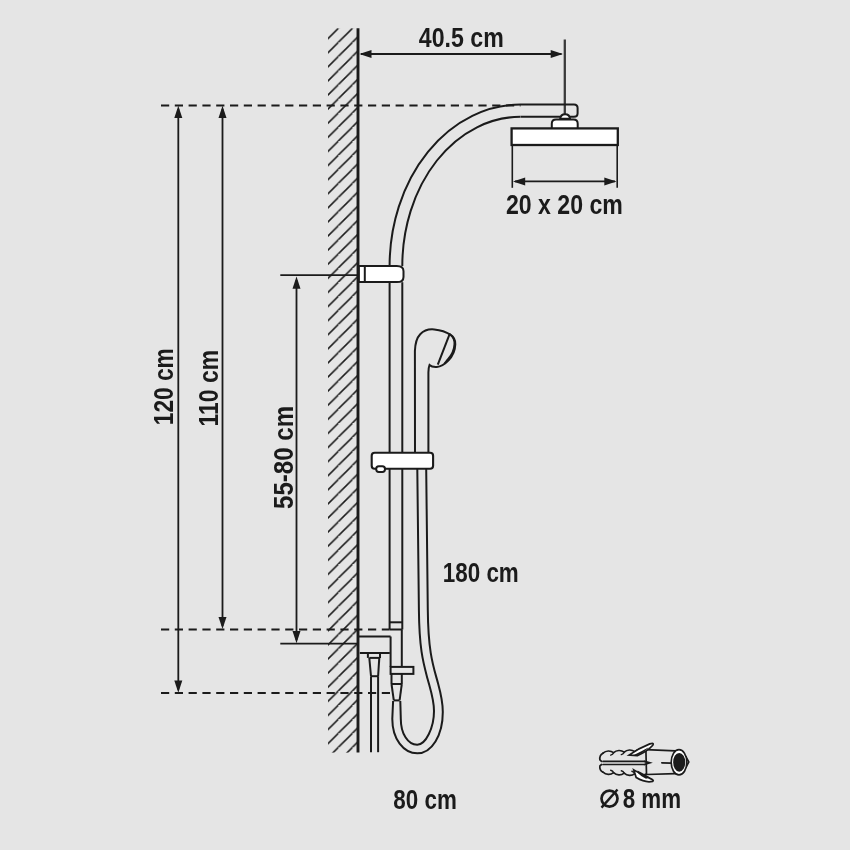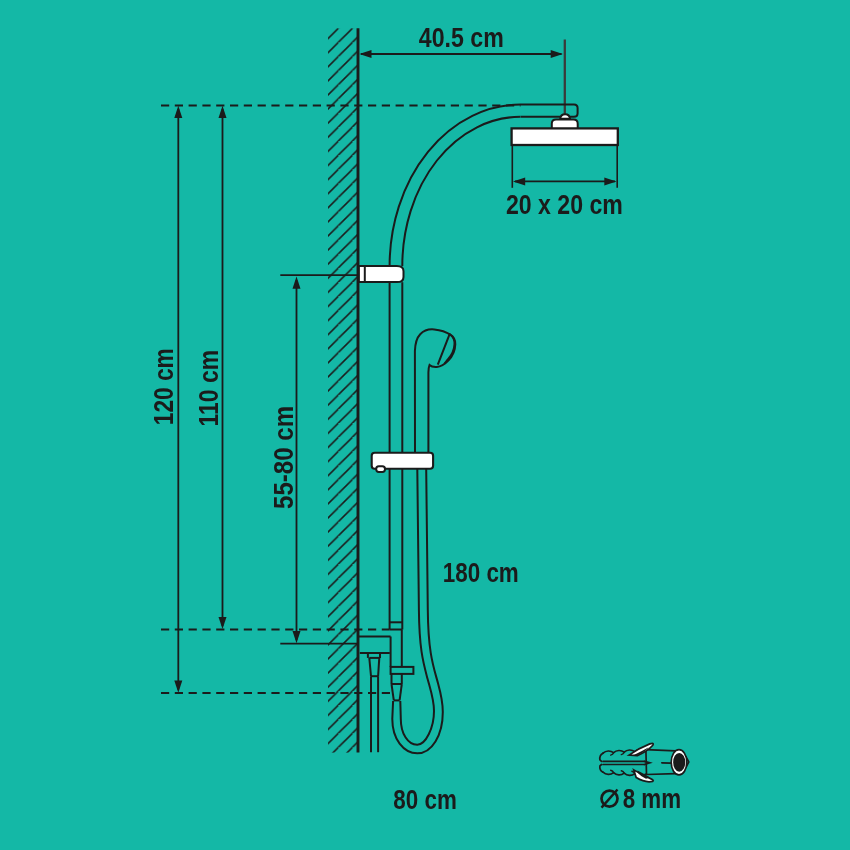--- a/index.html
+++ b/index.html
@@ -1,16 +1,16 @@
 <!DOCTYPE html>
 <html><head>
 <meta charset="utf-8">
 <style>
   html,body{margin:0;padding:0;background:#ffffff;}
-  #stage{position:relative;width:850px;height:850px;background:#14b8a6;overflow:hidden;transform:translateZ(0);will-change:transform;}
+  #stage{position:relative;width:850px;height:850px;background:#e5e5e5;overflow:hidden;transform:translateZ(0);will-change:transform;}
   svg{display:block;}
   text{font-family:"Liberation Sans",sans-serif;font-weight:bold;fill:#1b1b1b;}
 </style>
 </head>
 <body>
 <div id="stage">
 <svg width="850" height="850" viewBox="0 0 850 850">
   <defs>
     <pattern id="hatch" patternUnits="userSpaceOnUse" width="14.1" height="14.1">
       <path d="M-4,18.1 L18.1,-4 M-4,32.2 L32.2,-4" stroke="#1b1b1b" stroke-width="1.5" fill="none"></path>

